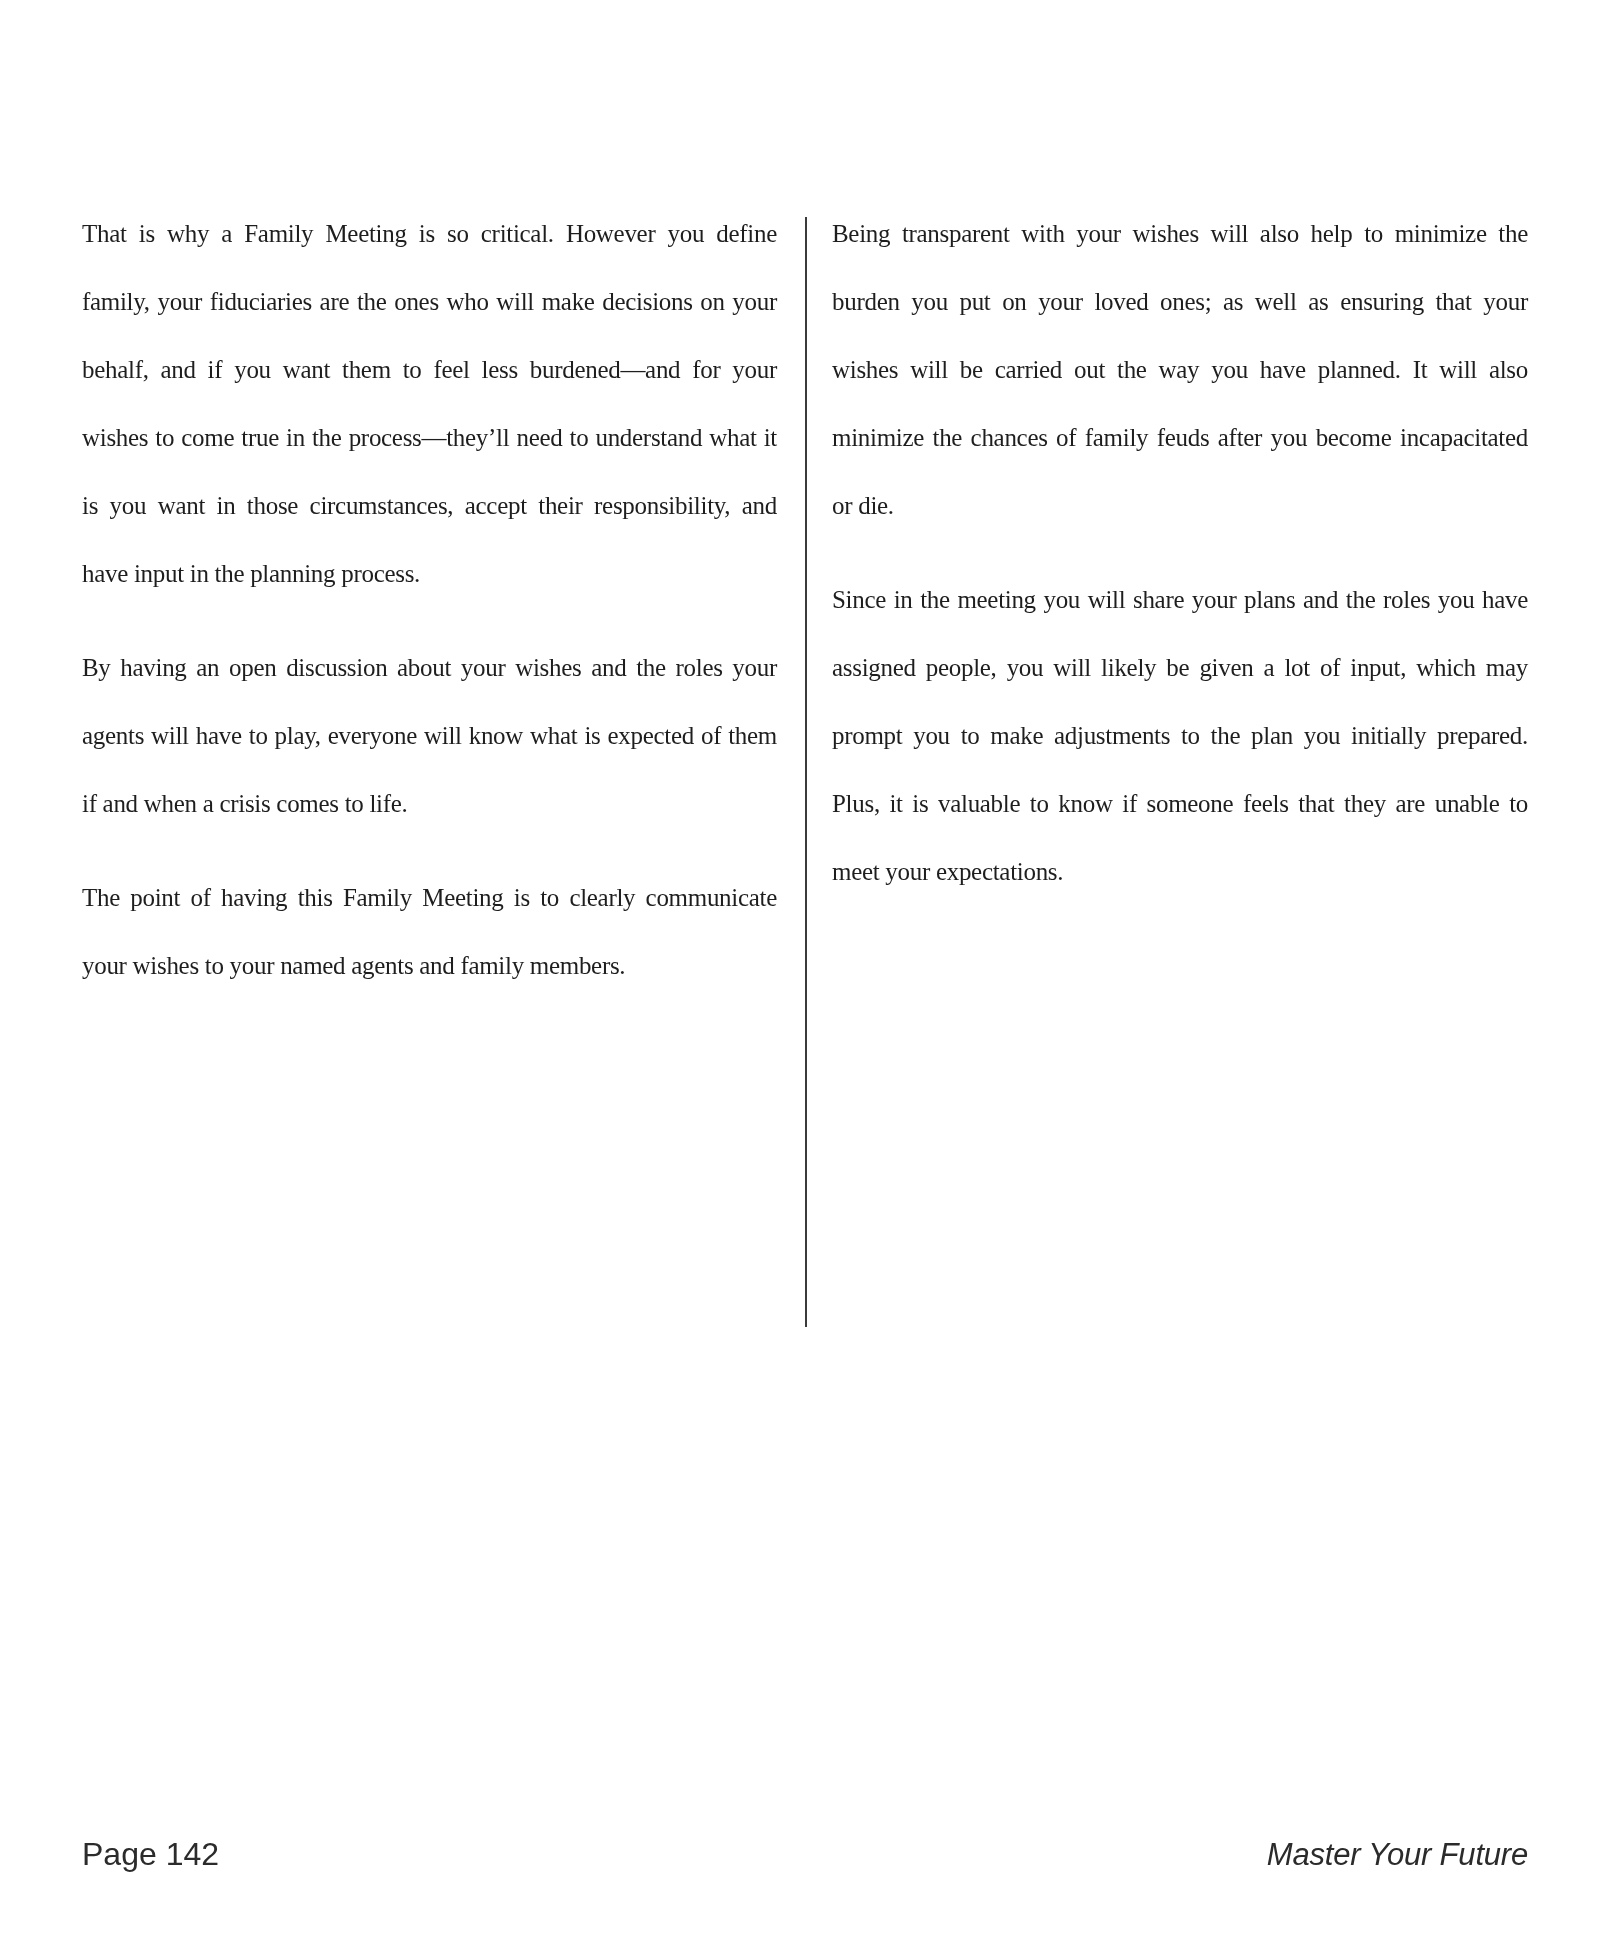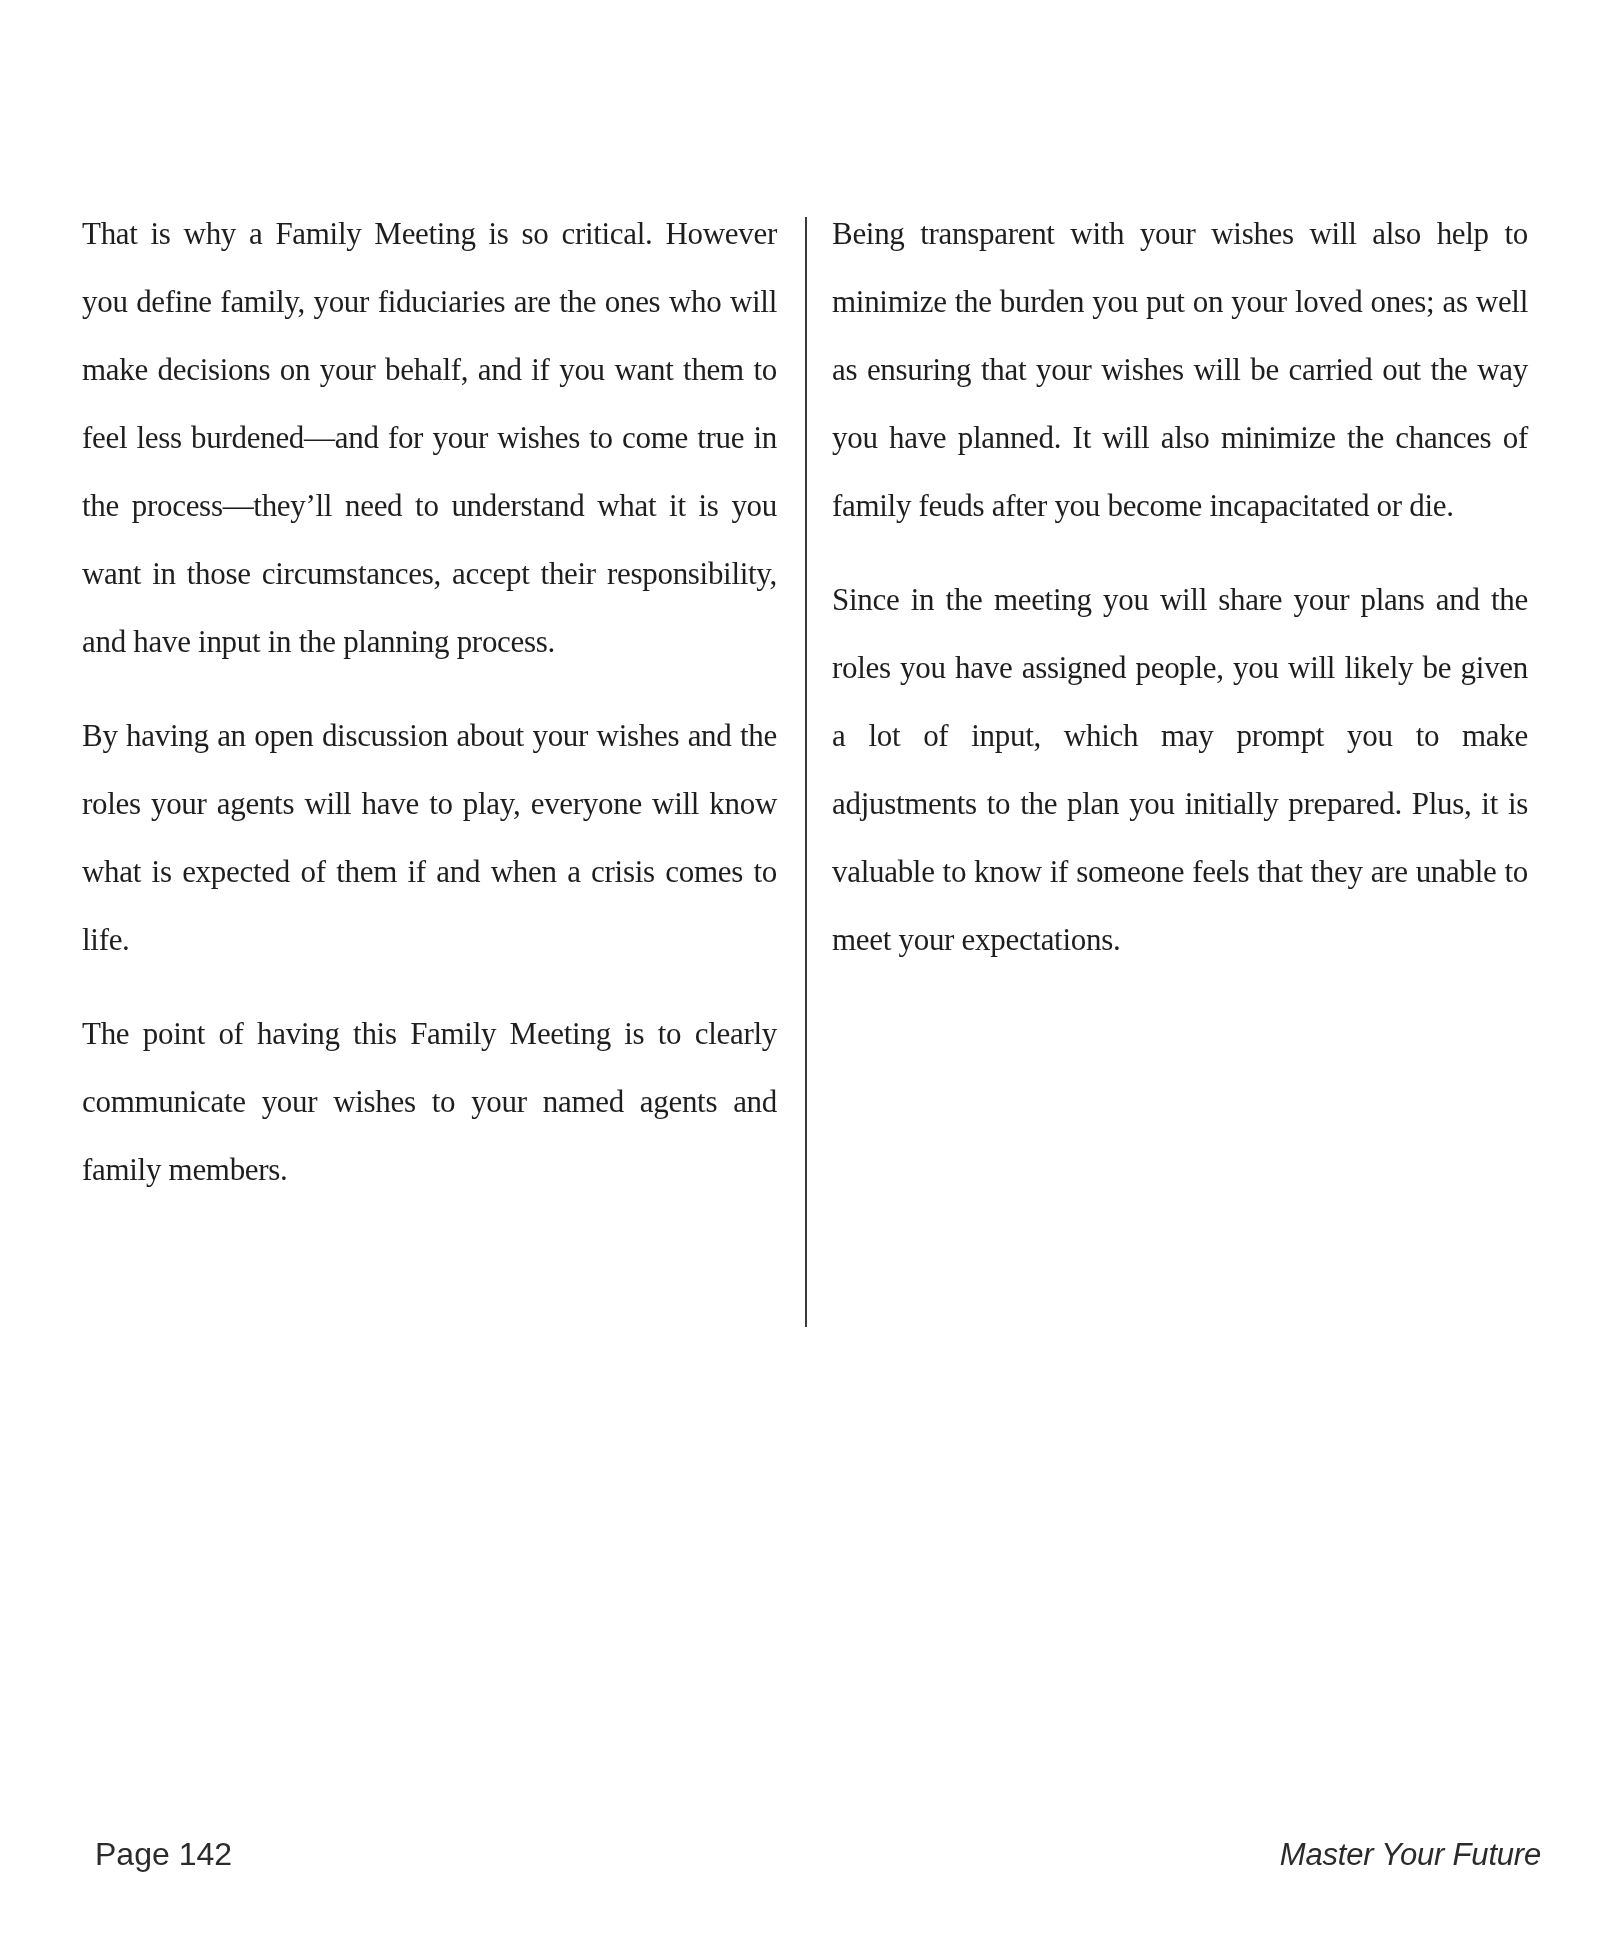--- a/index.html
+++ b/index.html
@@ -19,41 +19,41 @@
     position: absolute;
     left: 82px;
     top: 200px;
     width: 1446px;
     display: flex;
     justify-content: space-between;
   }
   .col {
     text-align: justify;
     color: #1e1e1e;
-    font-size: 31px;
+    font-size: 25px;
     line-height: 68px;
     letter-spacing: -0.3px;
   }
   .col-left  { width: 695px; }
   .col-right { width: 696px; }
   .col p {
     margin: 0 0 26px 0;
   }
   .col p:last-child { margin-bottom: 0; }
   .divider {
     position: absolute;
     left: 805px;
     top: 217px;
     width: 2px;
     height: 1110px;
     background: #3b3b3b;
   }
   .footer {
     position: absolute;
-    left: 95px;
+    left: 82px;
     top: 1836px;
     width: 1446px;
     display: flex;
     justify-content: space-between;
     align-items: baseline;
     font-family: "Liberation Sans", "DejaVu Sans", sans-serif;
     color: #2b2b2b;
     gap: 26px;
   }
   .page-number {

